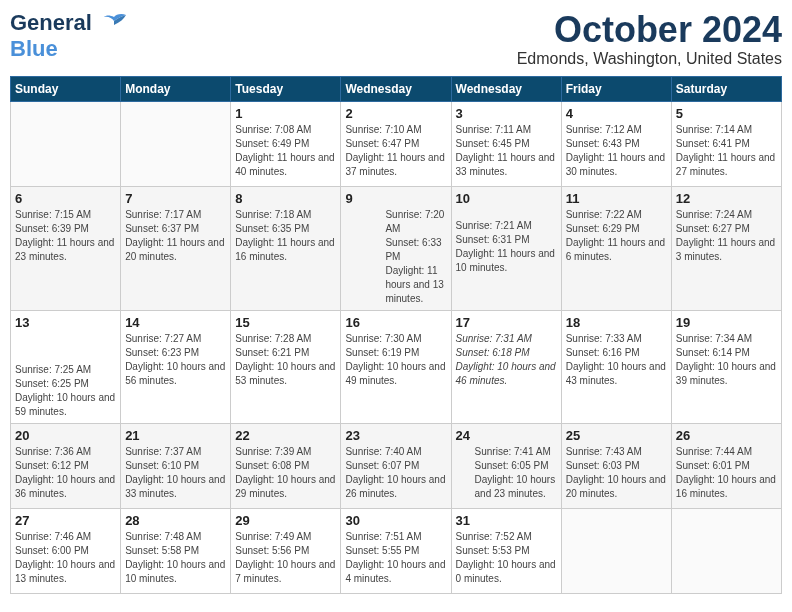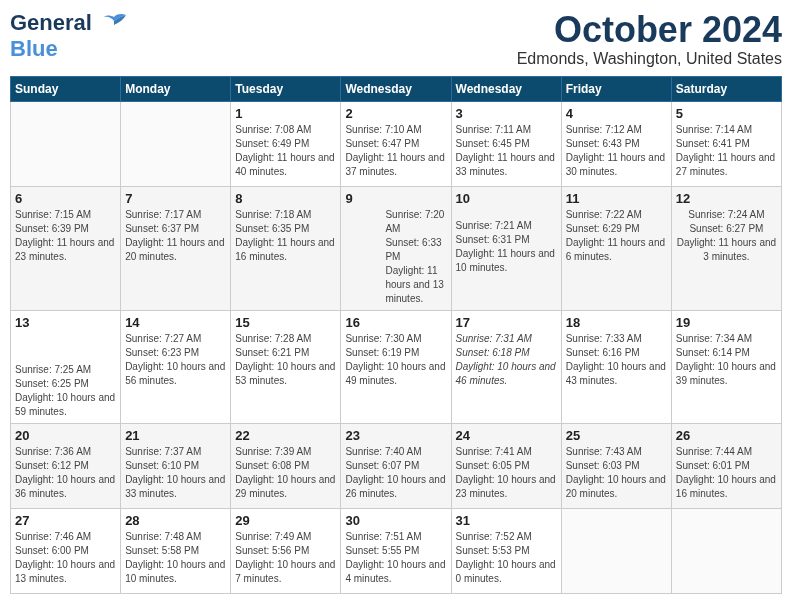--- a/index.html
+++ b/index.html
@@ -183,21 +183,21 @@
 Daylight: 11 hours and 10 minutes.</div>
         </td>
         <td>
           <span class="day-number">11</span>
           <div class="cell-content" style="white-space: pre-line;">Sunrise: 7:22 AM
 Sunset: 6:29 PM
 Daylight: 11 hours and 6 minutes.</div>
         </td>
         <td>
           <span class="day-number">12</span>
-          <div class="cell-content" style="white-space: pre-line; text-align: center;">Sunrise: 7:24 AM
+          <div class="cell-content" style="white-space: pre-line;">Sunrise: 7:24 AM
 Sunset: 6:27 PM
 Daylight: 11 hours and 3 minutes.</div>
         </td>
       </tr>
       <tr>
         <td>
           <span class="day-number">13</span>
           <div class="cell-content" style="white-space: pre-line; margin-top: 33px;">Sunrise: 7:25 AM
 Sunset: 6:25 PM
 Daylight: 10 hours and 59 minutes.</div>
@@ -259,21 +259,21 @@
 Daylight: 10 hours and 29 minutes.</div>
         </td>
         <td>
           <span class="day-number">23</span>
           <div class="cell-content" style="white-space: pre-line;">Sunrise: 7:40 AM
 Sunset: 6:07 PM
 Daylight: 10 hours and 26 minutes.</div>
         </td>
         <td>
           <span class="day-number">24</span>
-          <div class="cell-content" style="white-space: pre-line;">Sunrise: 7:41 AM
+          <div class="cell-content" style="white-space: pre-line; margin-left: 19px;">Sunrise: 7:41 AM
 Sunset: 6:05 PM
 Daylight: 10 hours and 23 minutes.</div>
         </td>
         <td>
           <span class="day-number">25</span>
           <div class="cell-content" style="white-space: pre-line;">Sunrise: 7:43 AM
 Sunset: 6:03 PM
 Daylight: 10 hours and 20 minutes.</div>
         </td>
         <td>

